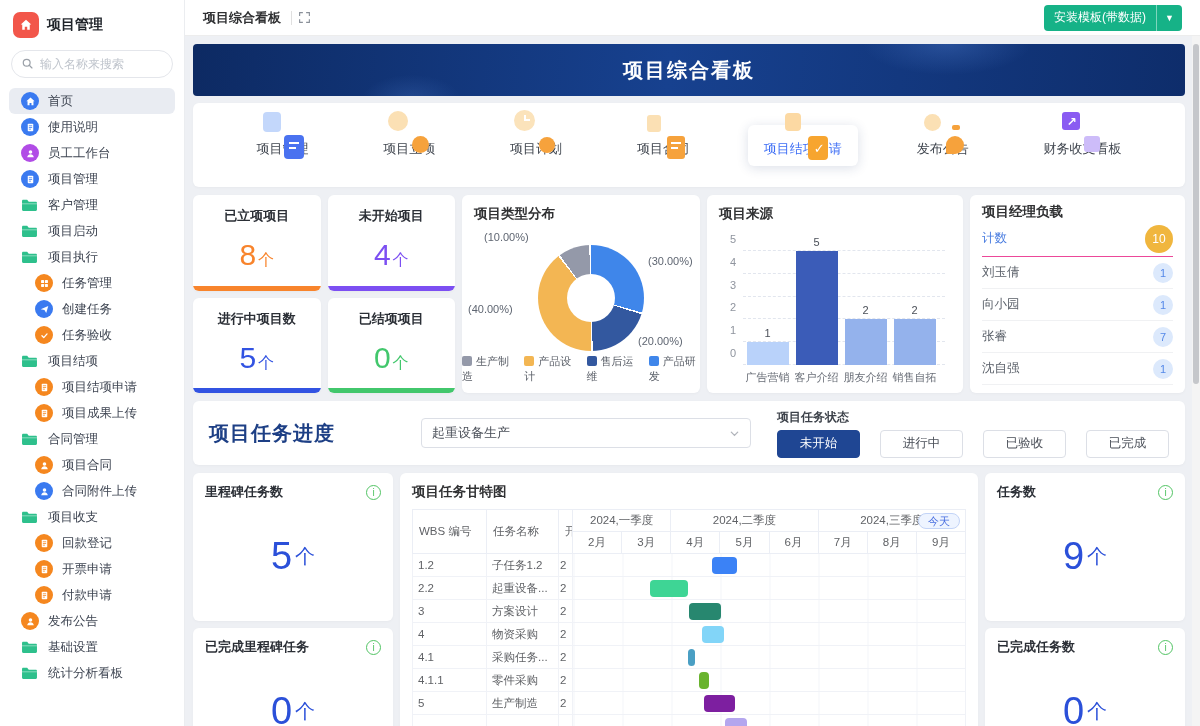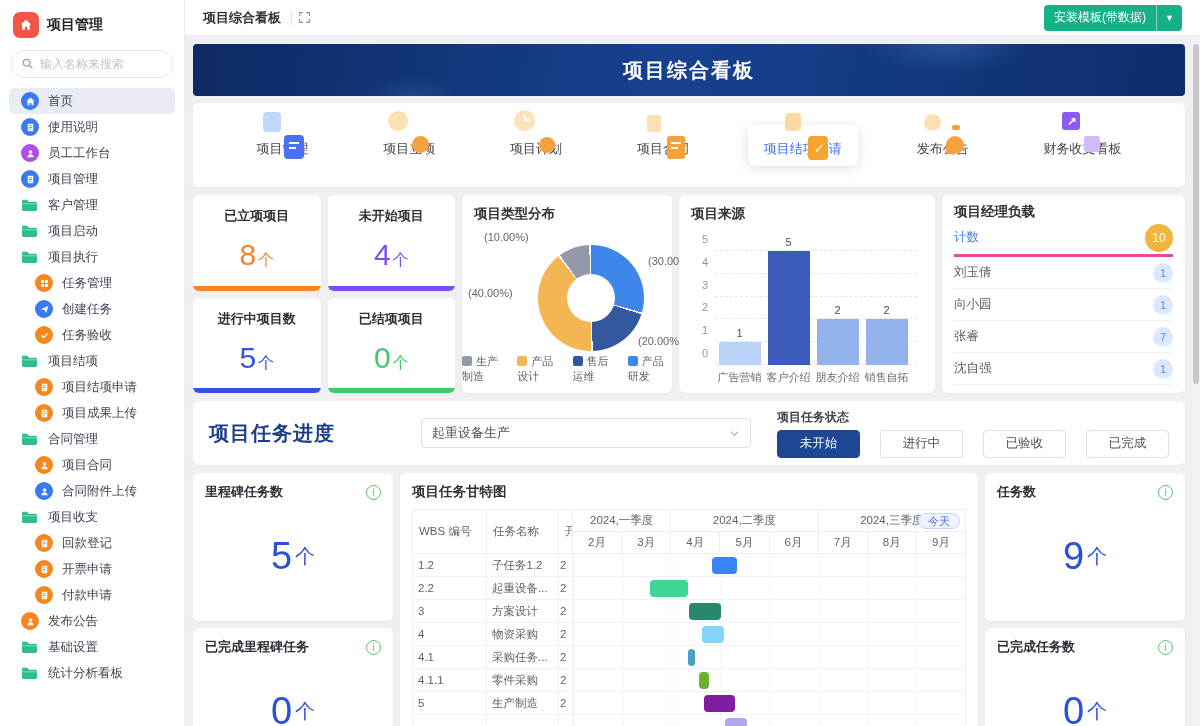--- a/index.html
+++ b/index.html
@@ -55,38 +55,38 @@
   .card { background:#fff; border-radius:6px; box-shadow:0 1px 3px rgba(0,0,0,.03); }
   .card-title { font-size:13.5px; font-weight:bold; color:#303133; }
 
   .stats-grid { width:262px; display:grid; grid-template-columns:1fr 1fr; grid-template-rows:1fr 1fr; gap:7px; }
   .stat-card { position:relative; background:#fff; border-radius:6px; text-align:center; padding-top:12px; overflow:hidden; box-shadow:0 1px 3px rgba(0,0,0,.03); }
   .stat-title { font-size:13px; font-weight:bold; color:#2b2f36; }
   .stat-value { margin-top:13px; font-size:30px; }
   .stat-value .unit { font-size:16px; margin-left:2px; }
   .stat-bar { position:absolute; left:0; right:0; bottom:0; height:5px; }
 
-  .donut-card { width:210px; position:relative; padding:10px 12px; }
+  .donut-card { width:238px; position:relative; padding:10px 12px; }
   .donut { position:absolute; left:76px; top:50px; width:106px; height:106px; border-radius:50%; }
   .donut::after { content:""; position:absolute; inset:27%; background:#fff; border-radius:50%; }
   .dlabel { position:absolute; font-size:11px; color:#5f6672; white-space:nowrap; }
   .legend { position:absolute; left:0; right:0; bottom:9px; display:flex; justify-content:center; gap:11px; font-size:11px; color:#5a5f68; }
   .legend .sq { display:inline-block; width:10px; height:10px; border-radius:2px; margin-right:4px; vertical-align:-1px; }
 
   .bar-card { width:256px; padding:10px 12px; position:relative; }
   .bar-plot { position:relative; height:158px; margin:4px 6px 0 24px; }
   .grid-line { position:absolute; left:0; right:0; border-top:1px dashed #e2e6ee; }
   .ytick { position:absolute; right:100%; margin-right:7px; font-size:11px; color:#8f949e; transform:translateY(-50%); }
   .vbar { position:absolute; }
   .bval { position:absolute; font-size:11px; color:#4a4f58; transform:translate(-50%,-100%); }
   .xlab { position:absolute; bottom:0; font-size:11px; color:#6a6f78; transform:translateX(-50%); white-space:nowrap; }
 
   .mgr-card { flex:1; padding:8px 12px; overflow:hidden; }
   .mgr-row { display:flex; align-items:center; justify-content:space-between; height:32px; border-bottom:1px solid #f0f1f3; font-size:12.5px; color:#5a6069; }
-  .mgr-row.head { height:36px; border-bottom:3px solid #ec4899; }
+  .mgr-row.head { height:36px; border-bottom:1px solid #ec4899; }
   .mgr-row.head .mgr-name { color:#4a7de0; }
   .badge { min-width:20px; height:20px; border-radius:50%; background:#dce9fc; color:#5488e8; font-size:11px; display:flex; align-items:center; justify-content:center; }
   .mgr-row.head .badge { min-width:28px; height:28px; background:#f0b63e; color:#fff; font-size:12px; }
 
   .filter-card { margin-top:8px; height:64px; background:#fff; border-radius:6px; display:flex; align-items:center; padding:0 16px; gap:26px; box-shadow:0 1px 3px rgba(0,0,0,.03); }
   .section-title { font-size:20px; font-weight:bold; color:#1d3f85; width:186px; letter-spacing:1px; }
   .f-group { display:flex; flex-direction:column; justify-content:center; }
   .f-project { width:330px; }
   .f-status { flex:1; }
   .f-labels { display:flex; justify-content:space-between; font-size:12px; color:#3c4149; margin-bottom:4px; font-weight:bold; }
@@ -443,21 +443,21 @@
        <div class="stat-bar" style="background:#42c76c"></div>
      </div>
         </div>
 
       <div class="card donut-card">
         <div class="card-title">项目类型分布</div>
         <div class="donut" id="donut" style="background: conic-gradient(rgb(63, 134, 234) 0deg, rgb(63, 134, 234) 106deg, rgb(255, 255, 255) 106deg, rgb(255, 255, 255) 108deg, rgb(51, 88, 159) 108deg, rgb(51, 88, 159) 178deg, rgb(255, 255, 255) 178deg, rgb(255, 255, 255) 180deg, rgb(243, 182, 83) 180deg, rgb(243, 182, 83) 322deg, rgb(255, 255, 255) 322deg, rgb(255, 255, 255) 324deg, rgb(148, 153, 169) 324deg, rgb(148, 153, 169) 358deg, rgb(255, 255, 255) 358deg, rgb(255, 255, 255) 360deg);"></div>
         <div id="donutLabels">
             <span class="dlabel" style="left:186px;top:60px">(30.00%)</span>
             <span class="dlabel" style="left:176px;top:140px">(20.00%)</span>
-            <span class="dlabel" style="left:6px;top:92px">(40.00%)</span>
+            <span class="dlabel" style="left:6px;top:108px">(40.00%)</span>
             <span class="dlabel" style="left:22px;top:36px">(10.00%)</span>
           </div>
         <div class="legend" id="donutLegend">
             <span><span class="sq" style="background:#9499a9"></span>生产制造</span>
             <span><span class="sq" style="background:#f3b653"></span>产品设计</span>
             <span><span class="sq" style="background:#33589f"></span>售后运维</span>
             <span><span class="sq" style="background:#3f86ea"></span>产品研发</span>
           </div>
       </div>
 

